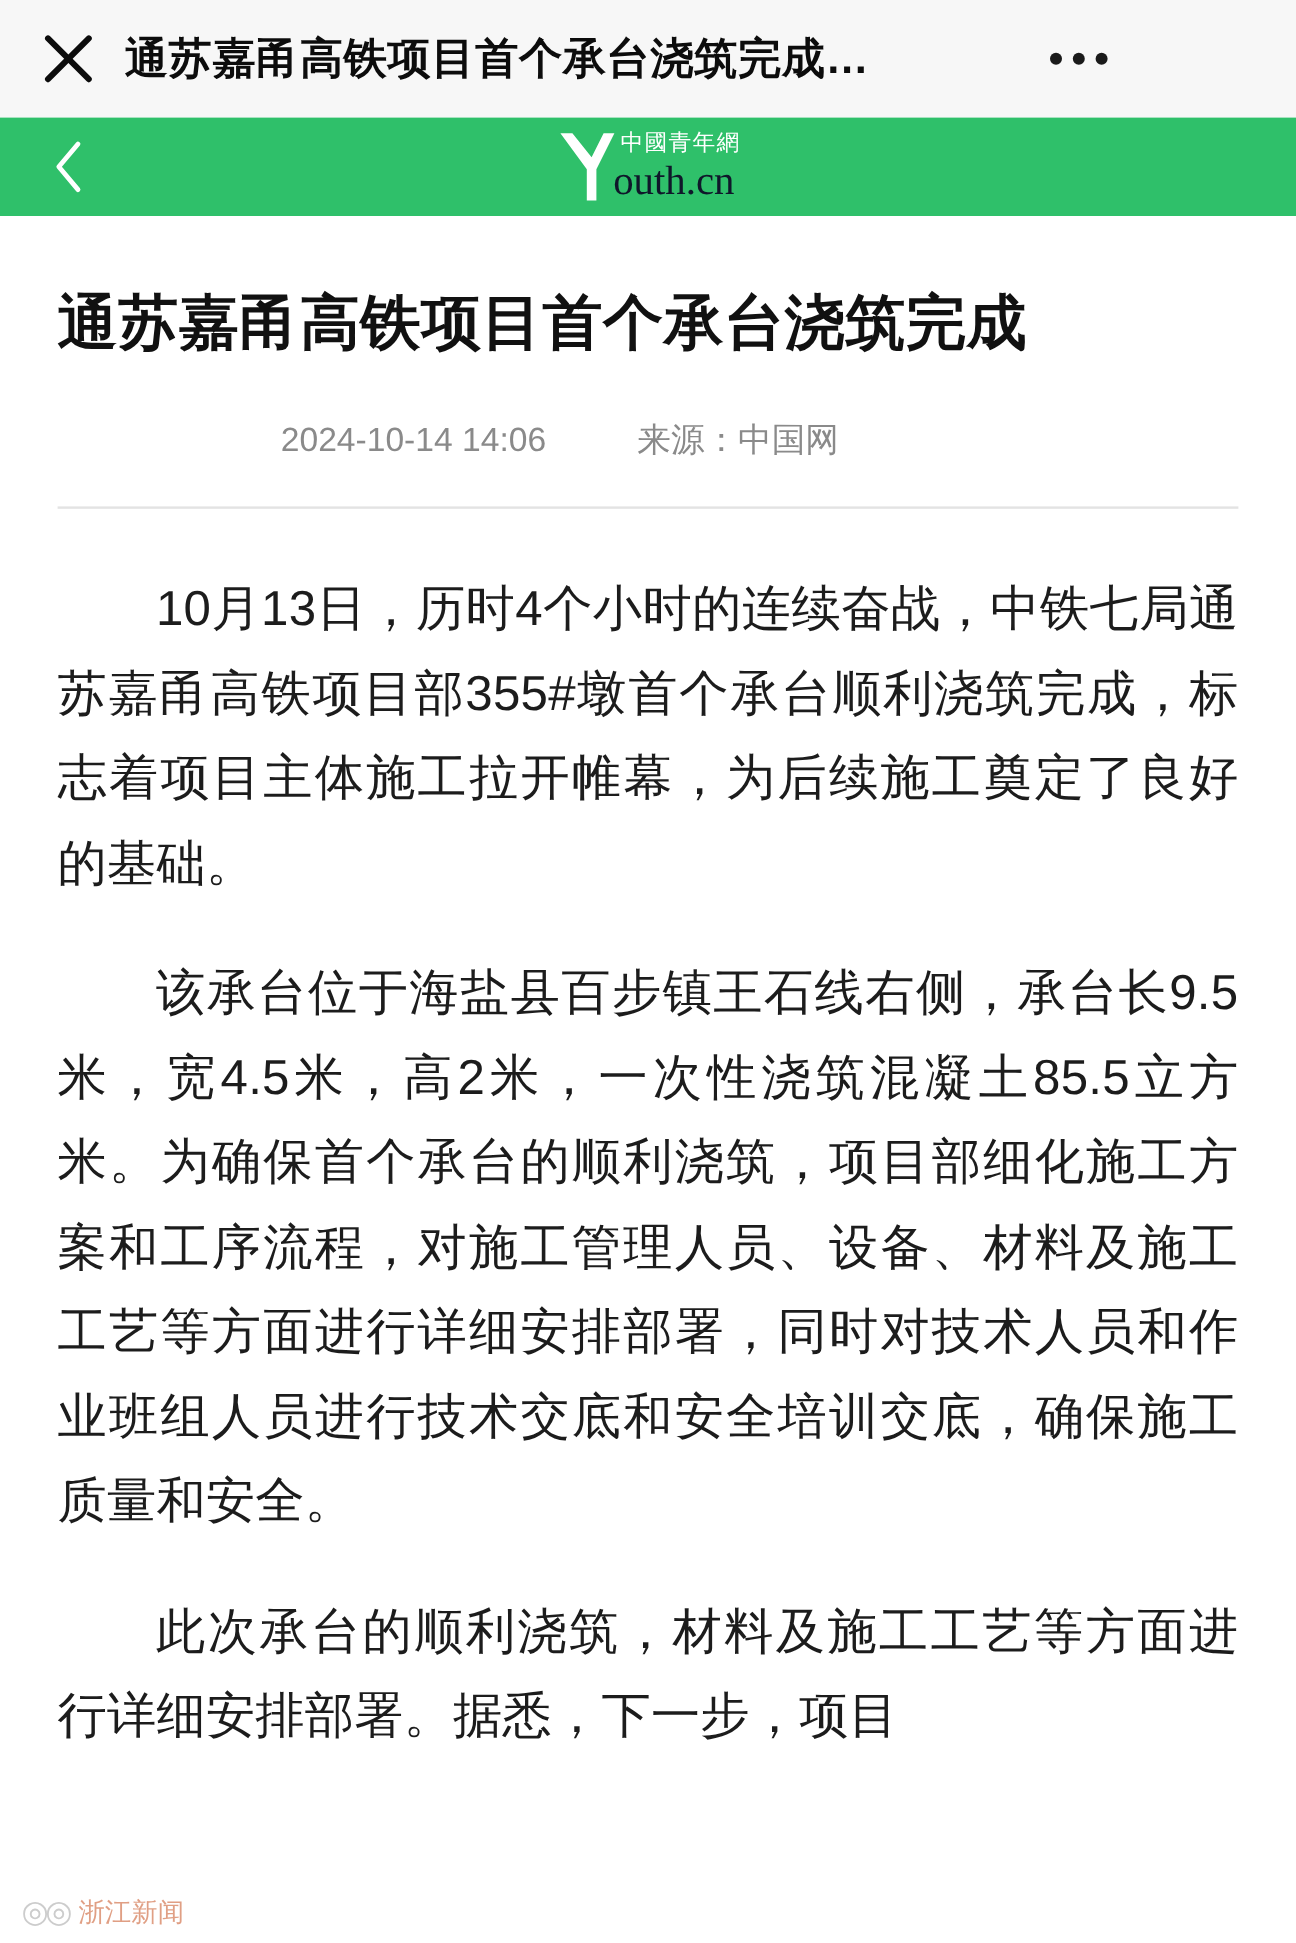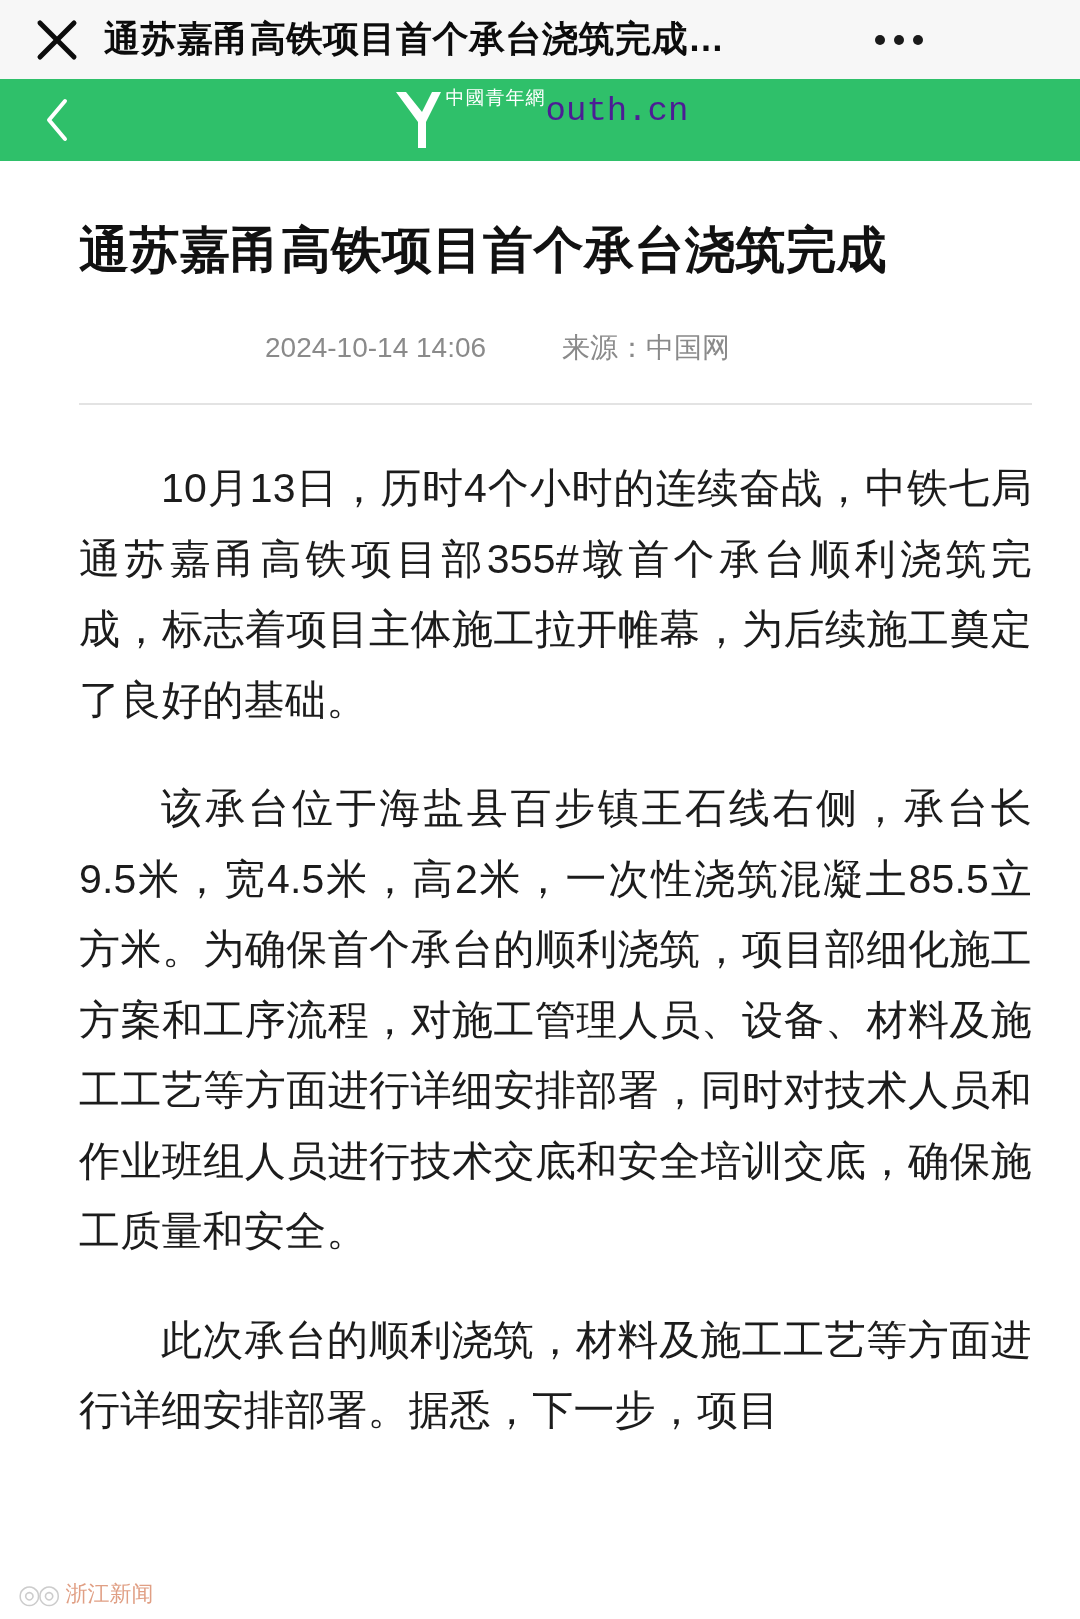--- a/index.html
+++ b/index.html
@@ -14,21 +14,21 @@
     position: relative;
     width: 1080px;
     height: 1619px;
     background: #ffffff;
     overflow: hidden;
   }
 
   
   .topbar {
     position: relative;
-    height: 79px;
+    height: 98px;
     background: #f7f7f7;
     display: flex;
     align-items: center;
     padding: 0 26px;
   }
   .close-btn {
     width: 62px;
     height: 62px;
     display: flex;
     align-items: center;
@@ -96,47 +96,46 @@
   }
   .logo-y {
     position: relative;
     width: 52px;
     height: 64px;
     flex: none;
   }
   .logo-y svg { display: block; }
   .logo-text {
     display: flex;
-    flex-direction: row;
+    flex-direction: column;
     justify-content: center;
     margin-left: -4px;
     height: 64px;
   }
   .logo-cn {
     font-size: 19px;
     color: #ffffff;
     line-height: 1;
     letter-spacing: 1px;
     font-family: "DejaVu Sans", sans-serif;
     padding-left: 6px;
   }
   .logo-en {
     font-size: 34px;
-    color: #4c1d95;
+    color: #0f172a;
     line-height: 1;
-    font-family: Liberation Mono, monospace;
+    font-family: Liberation Serif, serif;
     font-weight: 500;
     margin-top: 6px;
   }
 
   
   .article {
     padding: 0 48px;
     background: #ffffff;
-    margin-left: 31px;
   }
   .headline {
     font-size: 50px;
     font-weight: bold;
     color: #111111;
     line-height: 1.32;
     padding-top: 56px;
     letter-spacing: 0.5px;
   }
   .meta {

